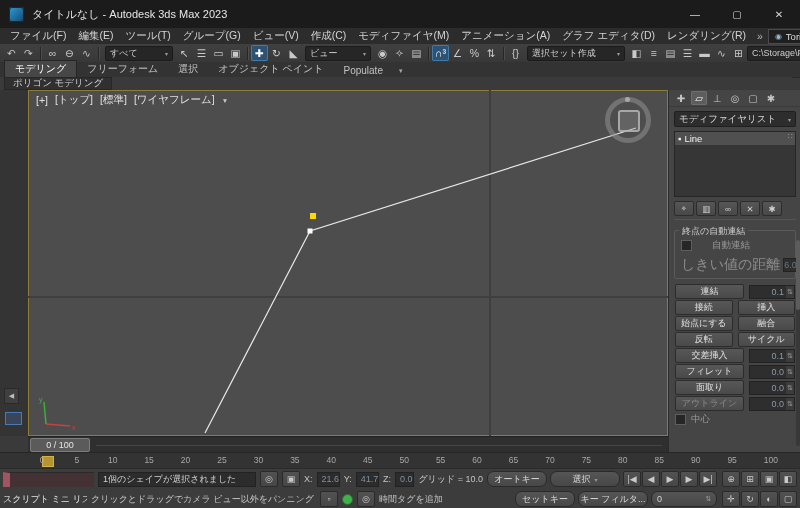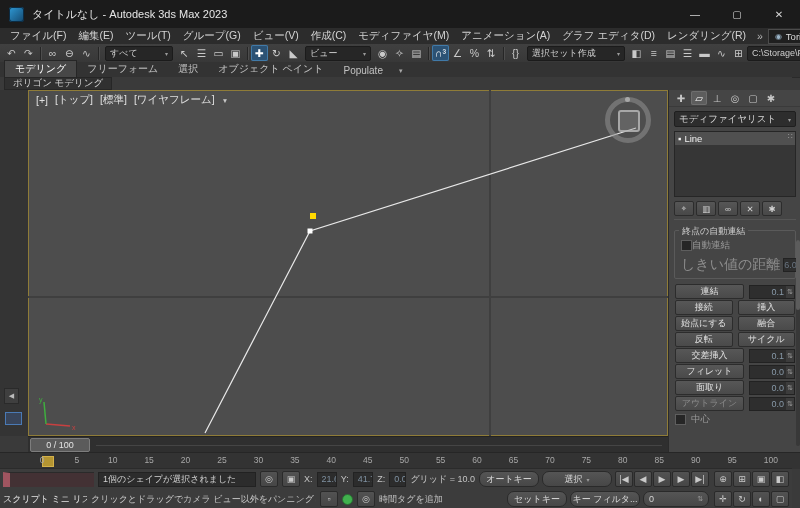--- a/index.html
+++ b/index.html
@@ -69,21 +69,21 @@
   #object-color-swatch{width:16px;height:12px;background:#d8c316;border:1px solid #1a1a1a}
   #modifier-dd{margin:4px 5px 0;height:14px;background:#2d2d2d;border:1px solid #1f1f1f;border-radius:2px;display:flex;align-items:center;padding:0 4px;color:#d6d6d6}
   #modifier-dd::after{content:"▾";font-size:6px;margin-left:auto;color:#999}
   #stack-box{margin:4px 5px 0;height:64px;background:#363636;border:1px solid #262626;position:relative}
   #stack-row{height:13px;background:#505050;display:flex;align-items:center;padding:0 3px;gap:3px;color:#f0f0f0}
   #stack-grip{position:absolute;right:2px;top:0;color:#9a9a9a;font-size:8px}
   #stack-tools{display:flex;align-items:center;gap:2px;margin:4px 5px 0;border-bottom:1px solid #555;padding-bottom:3px}
   .stool{width:18px;height:13px;background:linear-gradient(#565656,#484848);border:1px solid #2c2c2c;border-radius:2px;display:inline-flex;align-items:center;justify-content:center;font-size:8.5px;color:#d2d2d2}
   .pgroup{border:1px solid #5a5a5a;border-radius:2px;margin:10px 5px 6px;padding:7px 4px 4px;position:relative}
   .pgroup-title{position:absolute;top:-6px;left:4px;background:#454545;padding:0 3px;font-size:9px;color:#cfcfcf;white-space:nowrap}
-  .cbrow{display:flex;align-items:center;gap:0;margin:1px 2px 4px}
+  .cbrow{display:flex;align-items:center;gap:20px;margin:1px 2px 4px}
   .cb{width:9px;height:9px;background:#262626;border:1px solid #5e5e5e;flex:none}
   .cblabel{color:#9a9a9a}
   .srow{display:flex;align-items:center;gap:3px;margin:0 2px}
   .slabel{color:#8d8d8d;white-space:nowrap;font-size:14px}
   .spin{width:44px;height:12px;background:#2e2e2e;border:1px solid #222;display:flex;align-items:center;margin-left:auto}
   .spin .spin-val{flex:1;text-align:right;color:#8799a8;font-size:9px;padding-right:2px}
   .spin::after{content:"⇅";font-size:7px;color:#9a9a9a;background:#3c3c3c;width:8px;text-align:center;height:100%;display:flex;align-items:center;justify-content:center}
   .spin.dis .spin-val{color:#687480}
   .grow{display:flex;align-items:center;gap:5px;margin:0 6px 3px;height:13px}
   .pbtn{flex:1;height:13px;background:linear-gradient(#575757,#4a4a4a);border:1px solid #2c2c2c;border-radius:2px;color:#e0e0e0;font-size:9px;display:flex;align-items:center;justify-content:center;white-space:nowrap;overflow:hidden}
@@ -96,21 +96,21 @@
   
   #timeslider{position:absolute;top:436px;left:28px;width:640px;height:16px;background:#2f2f2f;border-top:1px solid #232323;display:flex;align-items:center}
   #slider-handle{margin-left:2px;width:58px;height:12px;background:#5b5b5b;border:1px solid #7d7d7d;border-radius:2px;font-size:9px;display:flex;align-items:center;justify-content:center;color:#e4e4e4}
   #slider-track{flex:1;height:1px;background:#454545;margin:0 6px}
   #ruler{position:absolute;top:452px;left:0;width:800px;height:16px;background:#333;border-top:1px solid #262626}
   #frame-marker{position:absolute;left:42px;top:3px;width:10px;height:9px;background:#b49532;border:1px solid #d4b14a}
   #ruler-ticks{position:absolute;left:38px;right:22px;top:2px;display:flex;justify-content:space-between;font-size:8.5px;color:#a8a8a8}
   .tick{min-width:8px;text-align:center}
 
   
-  #statusbar{position:absolute;top:468px;left:0;right:8px;height:40px;background:#3c3c3c;border-top:1px solid #2b2b2b;font-size:9.5px}
+  #statusbar{position:absolute;top:468px;left:0;right:0;height:40px;background:#3c3c3c;border-top:1px solid #2b2b2b;font-size:9.5px}
   .srow2{height:20px;display:flex;align-items:center;padding:0 3px;gap:4px}
   #listener-strip{width:84px;height:14px;background:#433134;border-left:7px solid #a05560;border-top:1px solid #2a2a2a;flex:none}
   #listener-label{width:84px;color:#e4e4e4;font-size:9px;white-space:nowrap;overflow:hidden;flex:none}
   .sfield{background:#2c2c2c;border:1px solid #222;height:13px;display:flex;align-items:center;padding:0 4px;white-space:nowrap;overflow:hidden}
   #status-message{width:148px;color:#d2d2d2;font-size:9px;flex:none}
   #prompt-text{color:#c6c6c6;font-size:9px;white-space:nowrap;overflow:hidden;max-width:225px}
   .sbtn{width:16px;height:14px;background:linear-gradient(#525252,#464646);border:1px solid #2a2a2a;border-radius:2px;display:inline-flex;align-items:center;justify-content:center;color:#c9c9c9;font-size:9px;flex:none}
   .slbl{color:#c4c4c4;font-size:9px;white-space:nowrap}
   .coord{color:#7e90a0;font-size:9px}
   #xfield,#yfield{width:40px}

